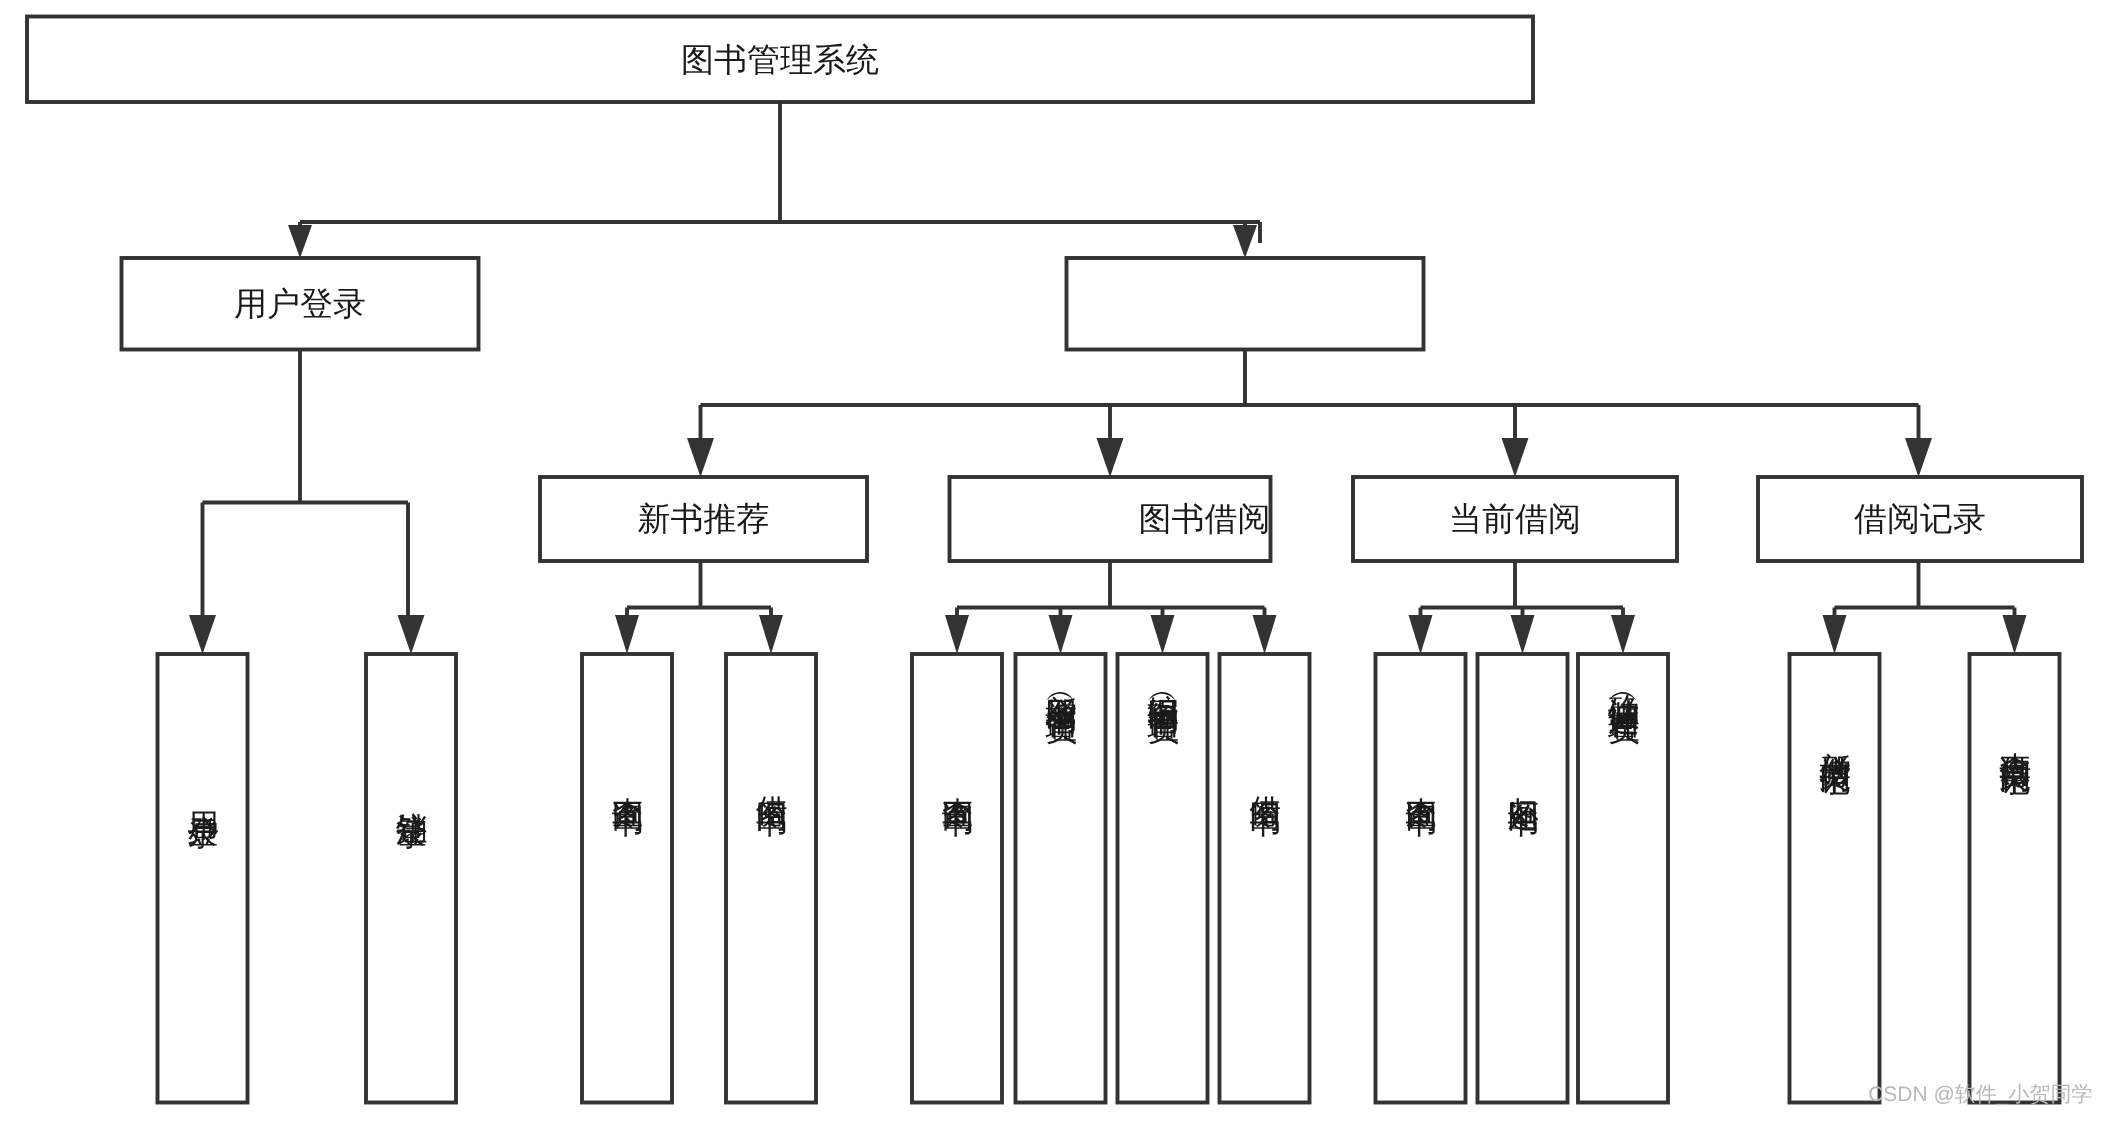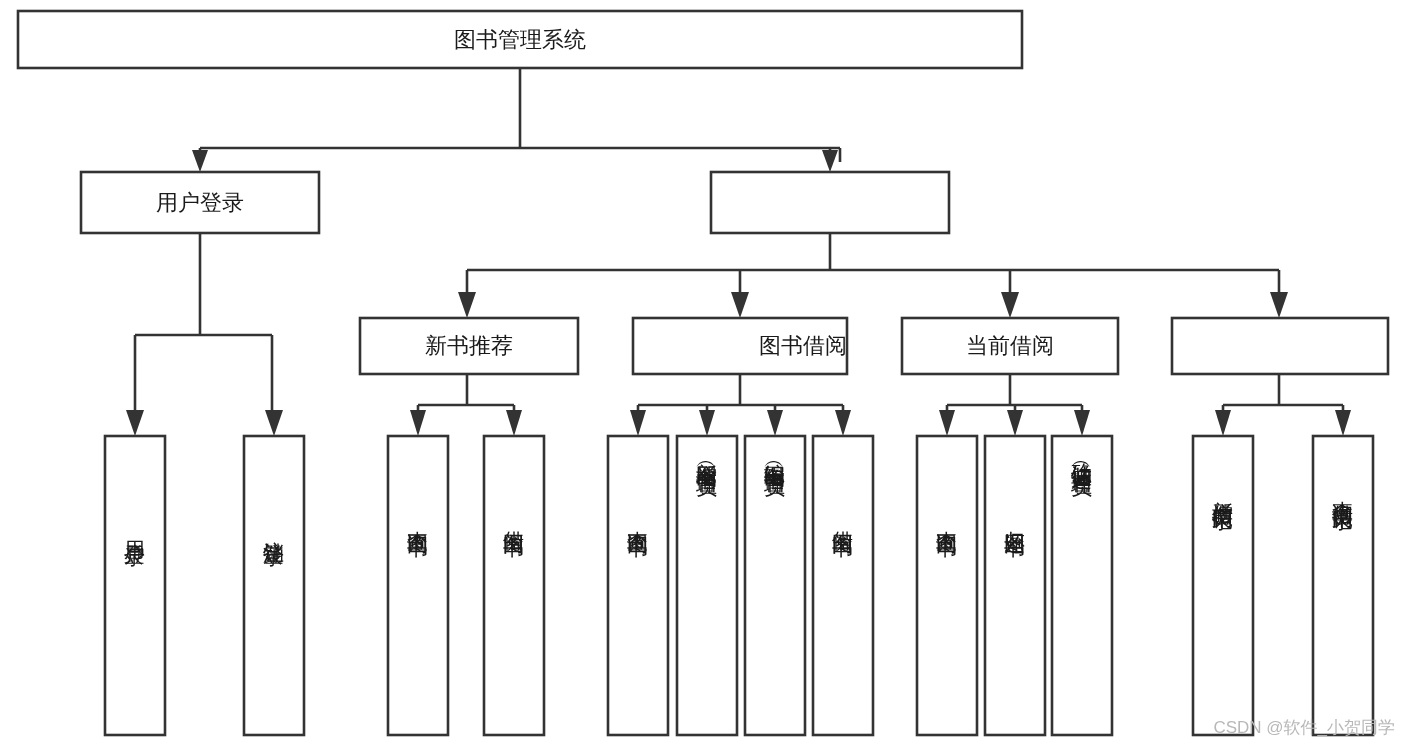--- a/index.html
+++ b/index.html
@@ -69,21 +69,21 @@
     font-family: "Liberation Sans", "DejaVu Sans", sans-serif;
     font-size: 22px;
     color: #1a1a1a;
     white-space: nowrap;
   }
   #watermark {
     position: absolute;
     right: 10px;
     bottom: 8px;
     font-family: "Liberation Sans", "DejaVu Sans", sans-serif;
-    font-size: 17px;
+    font-size: 14px;
     color: #b8b8b8;
     white-space: nowrap;
     pointer-events: none;
   }
 </style>
 </head>
 <body>
 
 <div id="diagram-root">
 
@@ -198,20 +198,23 @@
 
   <div class="hlabel-wrap" style="left:360px;  top:318px; width:218px; height:56px;">
     <span class="hlabel-text">新书推荐</span>
   </div>
   <div class="hlabel-wrap" style="left:633px;  top:318px; width:214px; height:56px;justify-content:flex-end;">
     <span class="hlabel-text">图书借阅</span>
   </div>
   <div class="hlabel-wrap" style="left:902px;  top:318px; width:216px; height:56px;">
     <span class="hlabel-text">当前借阅</span>
   </div>
+  <div class="hlabel-wrap" style="left:1172px; top:318px; width:216px; height:56px;">
+    <span class="hlabel-text">借阅记录</span>
+  </div>
 
   <div class="vlabel-wrap" style="left:105px;  top:436px; width:60px; height:299px; padding-top:88px;">
     <span class="vlabel-text">用户登录</span>
   </div>
   <div class="vlabel-wrap" style="left:244px;  top:436px; width:60px; height:299px; padding-top:88px;">
     <span class="vlabel-text">注销登录</span>
   </div>
   <div class="vlabel-wrap" style="left:388px;  top:436px; width:60px; height:299px; padding-top:78px;">
     <span class="vlabel-text">查询图书</span>
   </div>

